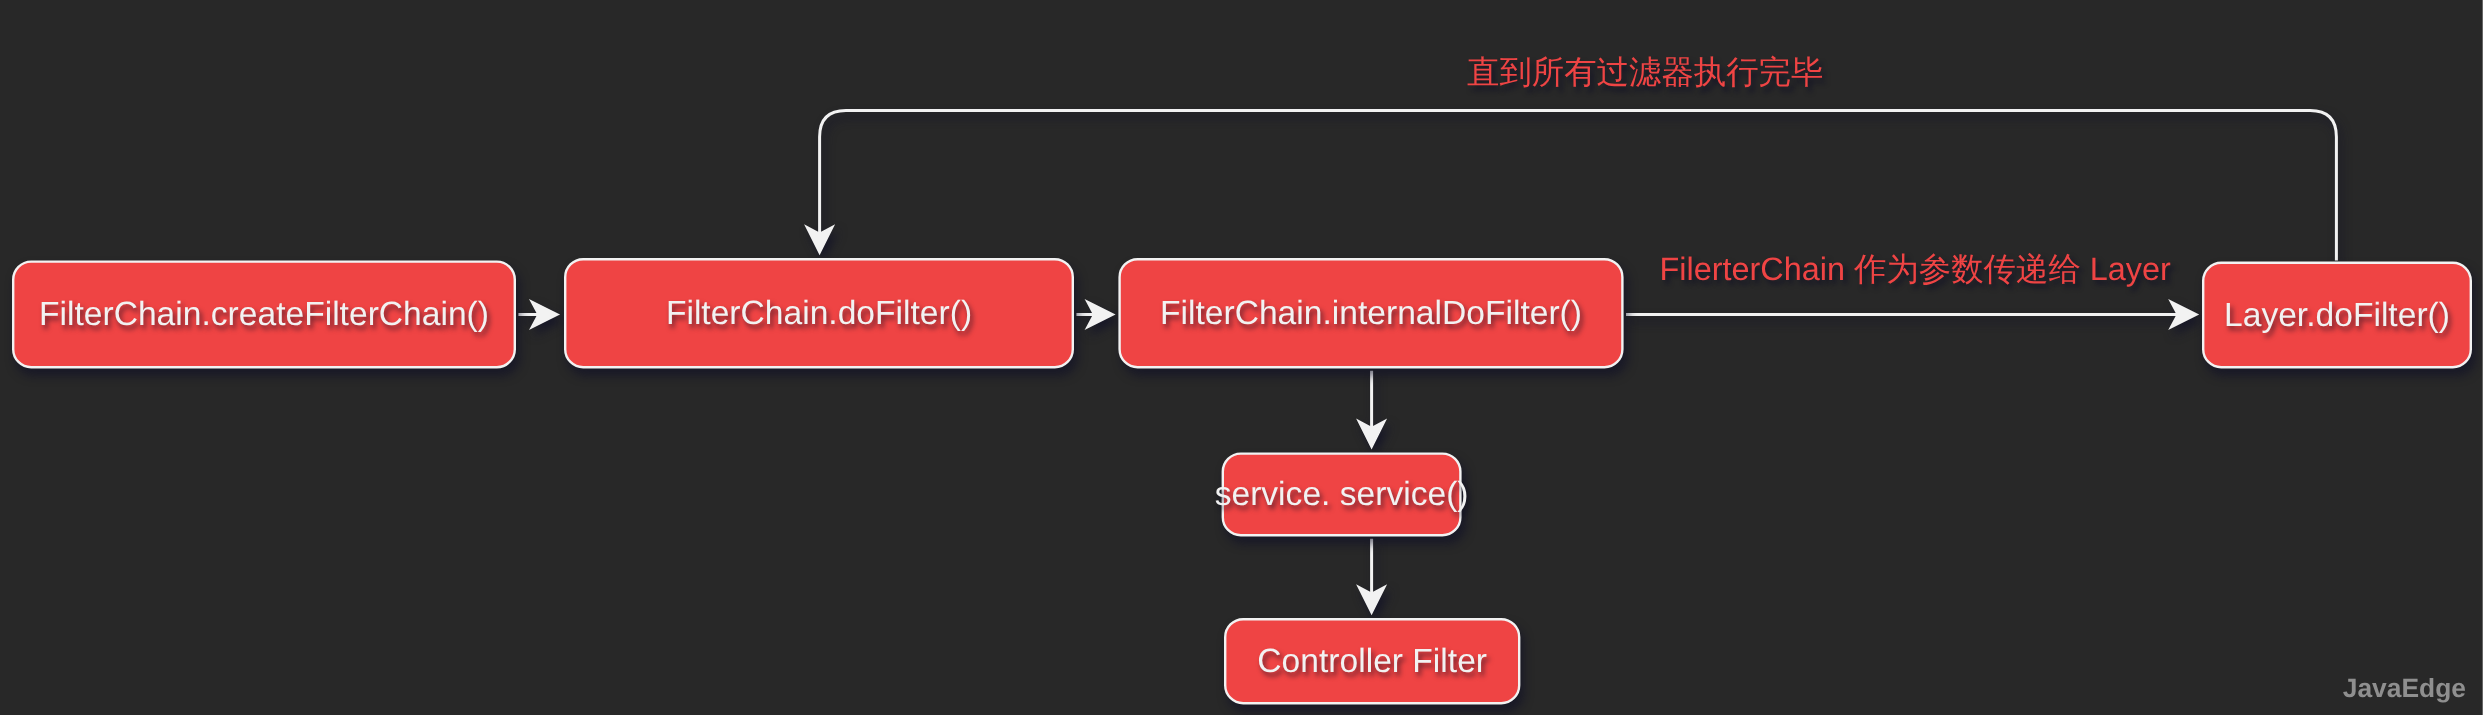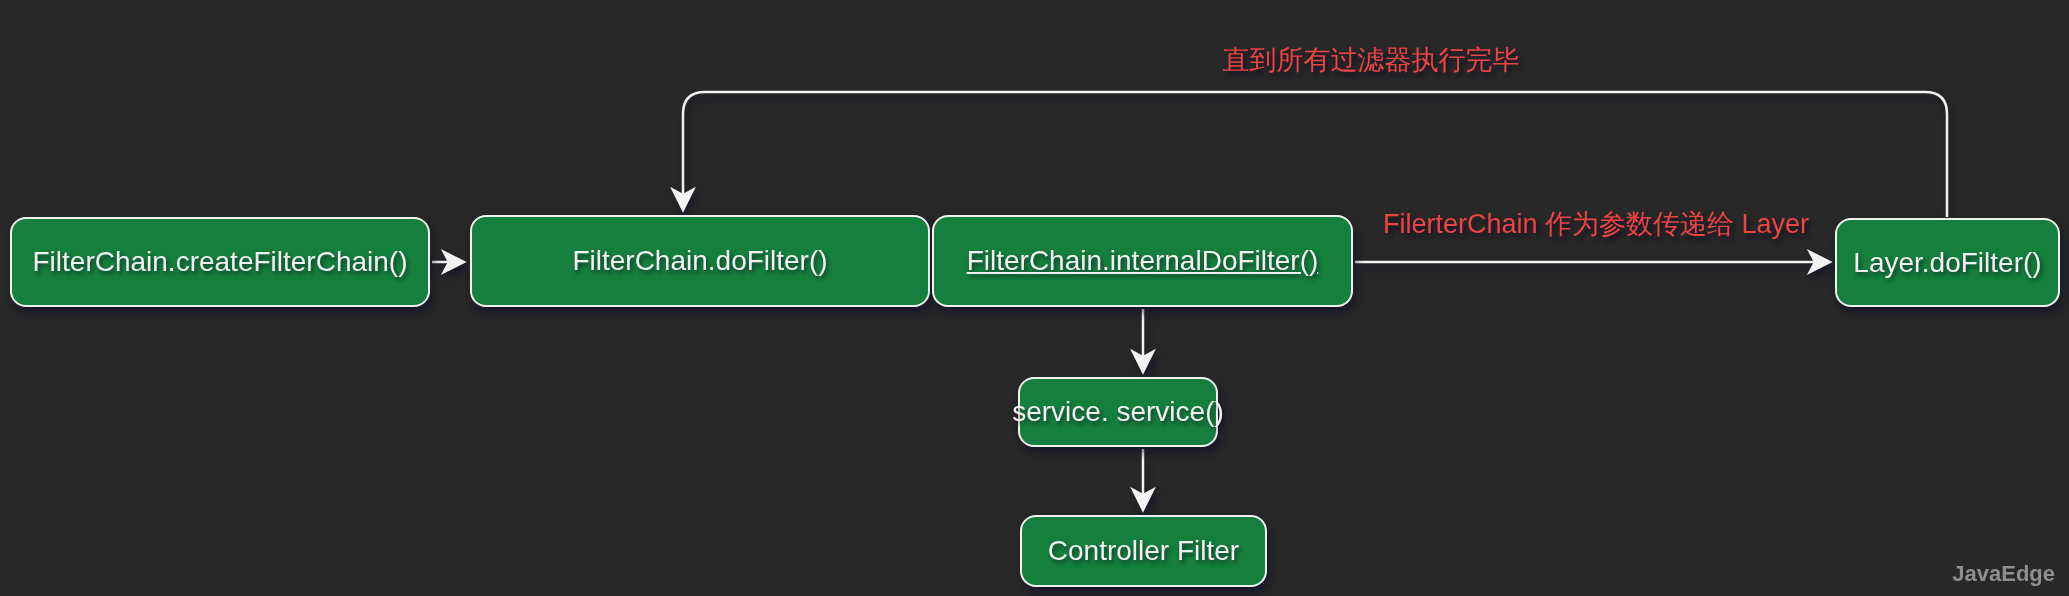--- a/index.html
+++ b/index.html
@@ -15,21 +15,21 @@
     position: absolute;
     left: 0; top: 0;
     width: 2069px; height: 596px;
     filter: drop-shadow(3px 5px 4px rgba(12,12,38,0.65));
   }
   .node {
     position: absolute;
     box-sizing: border-box;
     border: 2.5px solid #f2f2f2;
     border-radius: 16px;
-    background: #15803d;
+    background: #ef4444;
     color: #f2f2f2;
     display: flex;
     align-items: center;
     justify-content: center;
     font-size: 28px;
     white-space: nowrap;
     box-shadow: 3px 6px 8px rgba(12,12,38,0.55);
     text-shadow: 2px 3px 4px rgba(10,10,30,0.6);
     text-align: center;
   }
@@ -43,22 +43,22 @@
   }
   .watermark {
     position: absolute;
     color: #8f8f8f;
     font-size: 22px;
     white-space: nowrap;
     font-weight: bold;
   }
   
   .n-create   { left: 10px;   top: 217px; width: 420px; height: 90px; }
-  .n-dofilter { left: 470px;  top: 215px; width: 460px; height: 92px; }
-  .n-internal { left: 932px;  top: 215px; width: 421px; height: 92px; text-decoration: underline; }
+  .n-dofilter { left: 470px;  top: 215px; width: 425px; height: 92px; }
+  .n-internal { left: 932px;  top: 215px; width: 421px; height: 92px; }
   .n-filter   { left: 1835px; top: 218px; width: 225px; height: 89px; }
   .n-service  { left: 1018px; top: 377px; width: 200px; height: 70px; }
   .n-ctrl     { left: 1020px; top: 515px; width: 247px; height: 72px; }
   .l-loop     { left: 1371px; top: 42px; }
   .l-param    { left: 1596px; top: 206px; }
   .wm         { right: 14px;  top: 561px; }
 </style>
 </head>
 <body>
 

